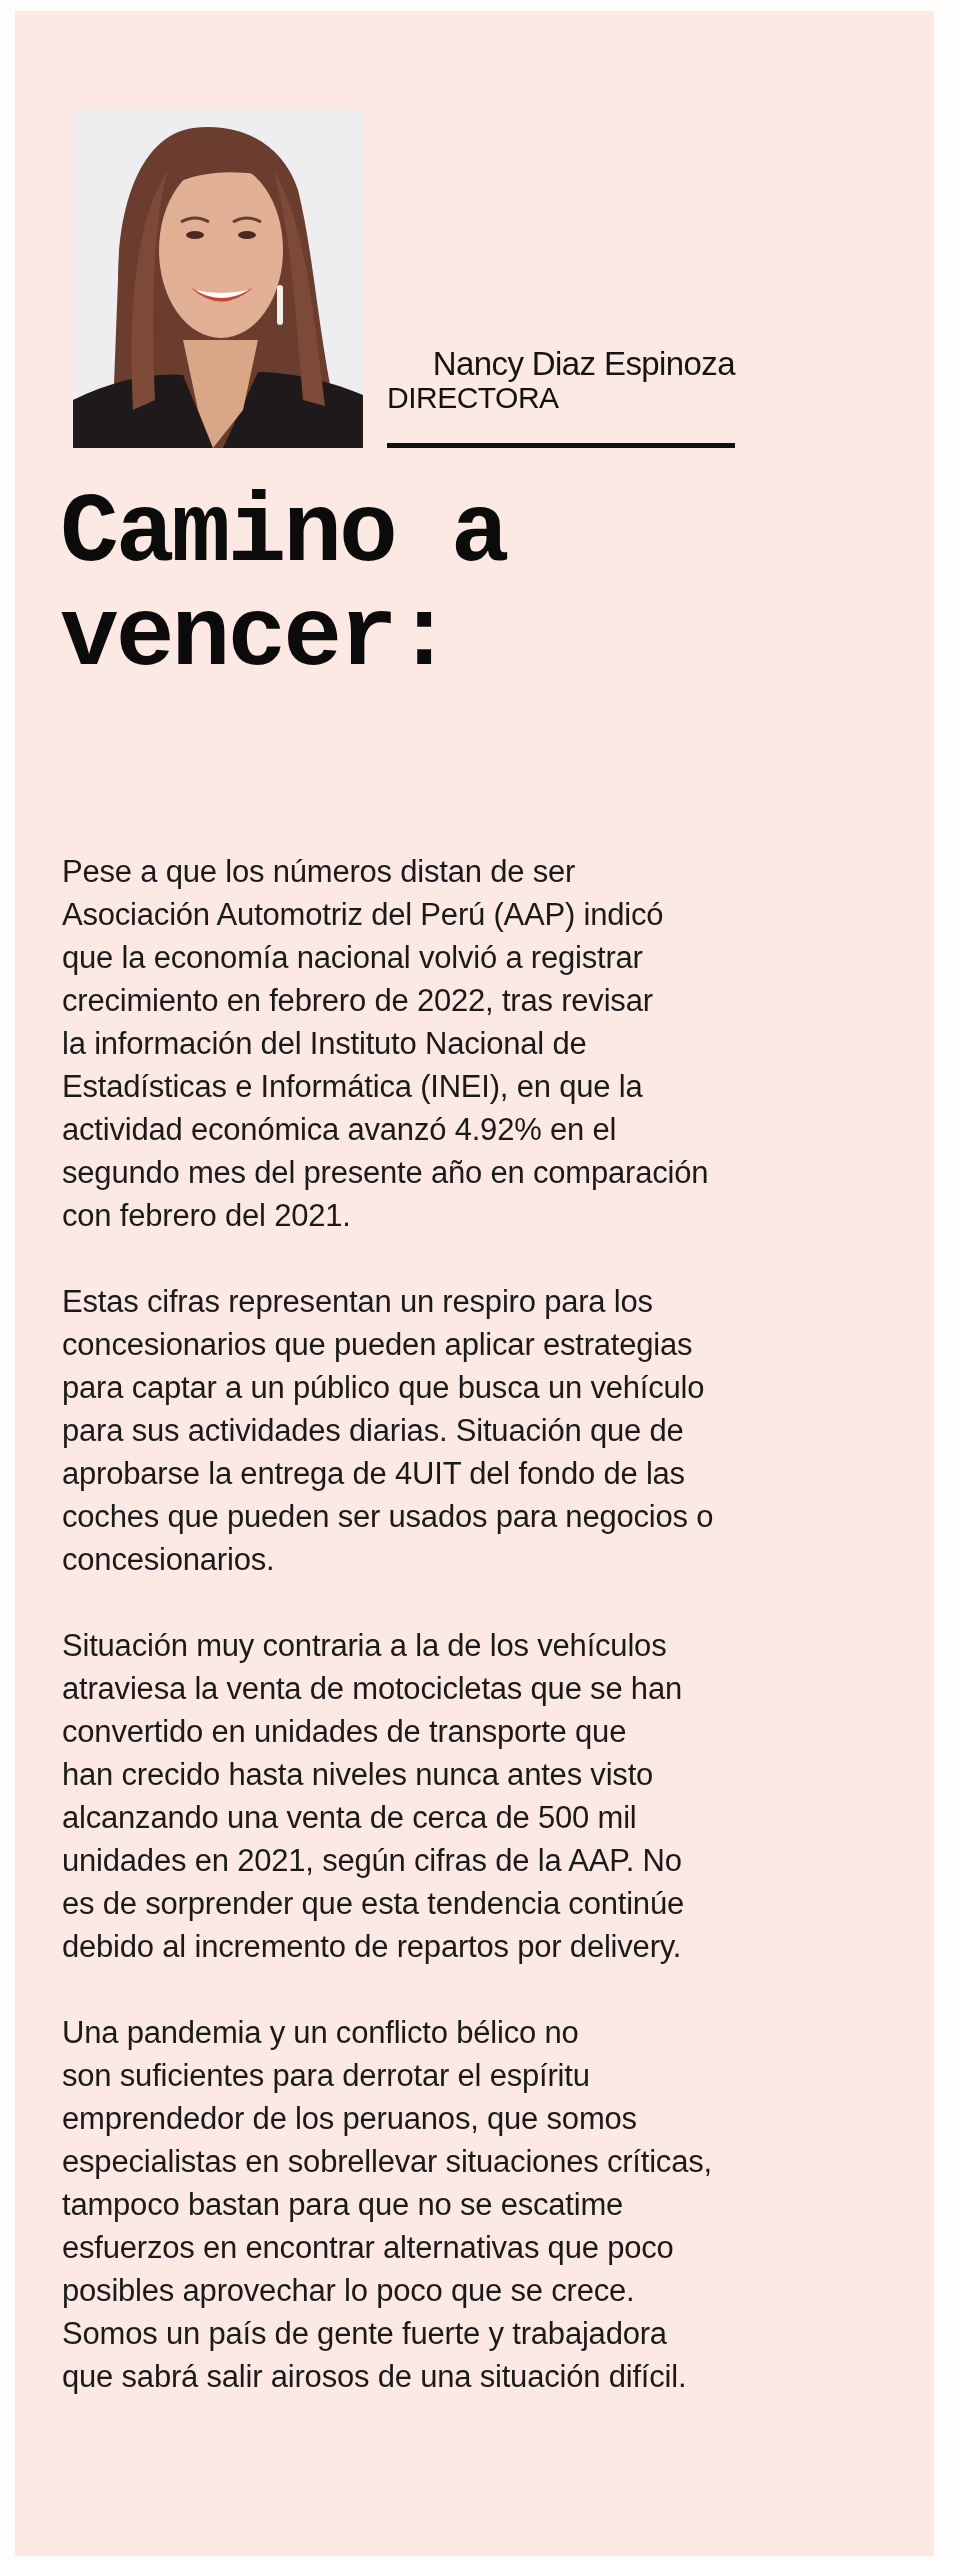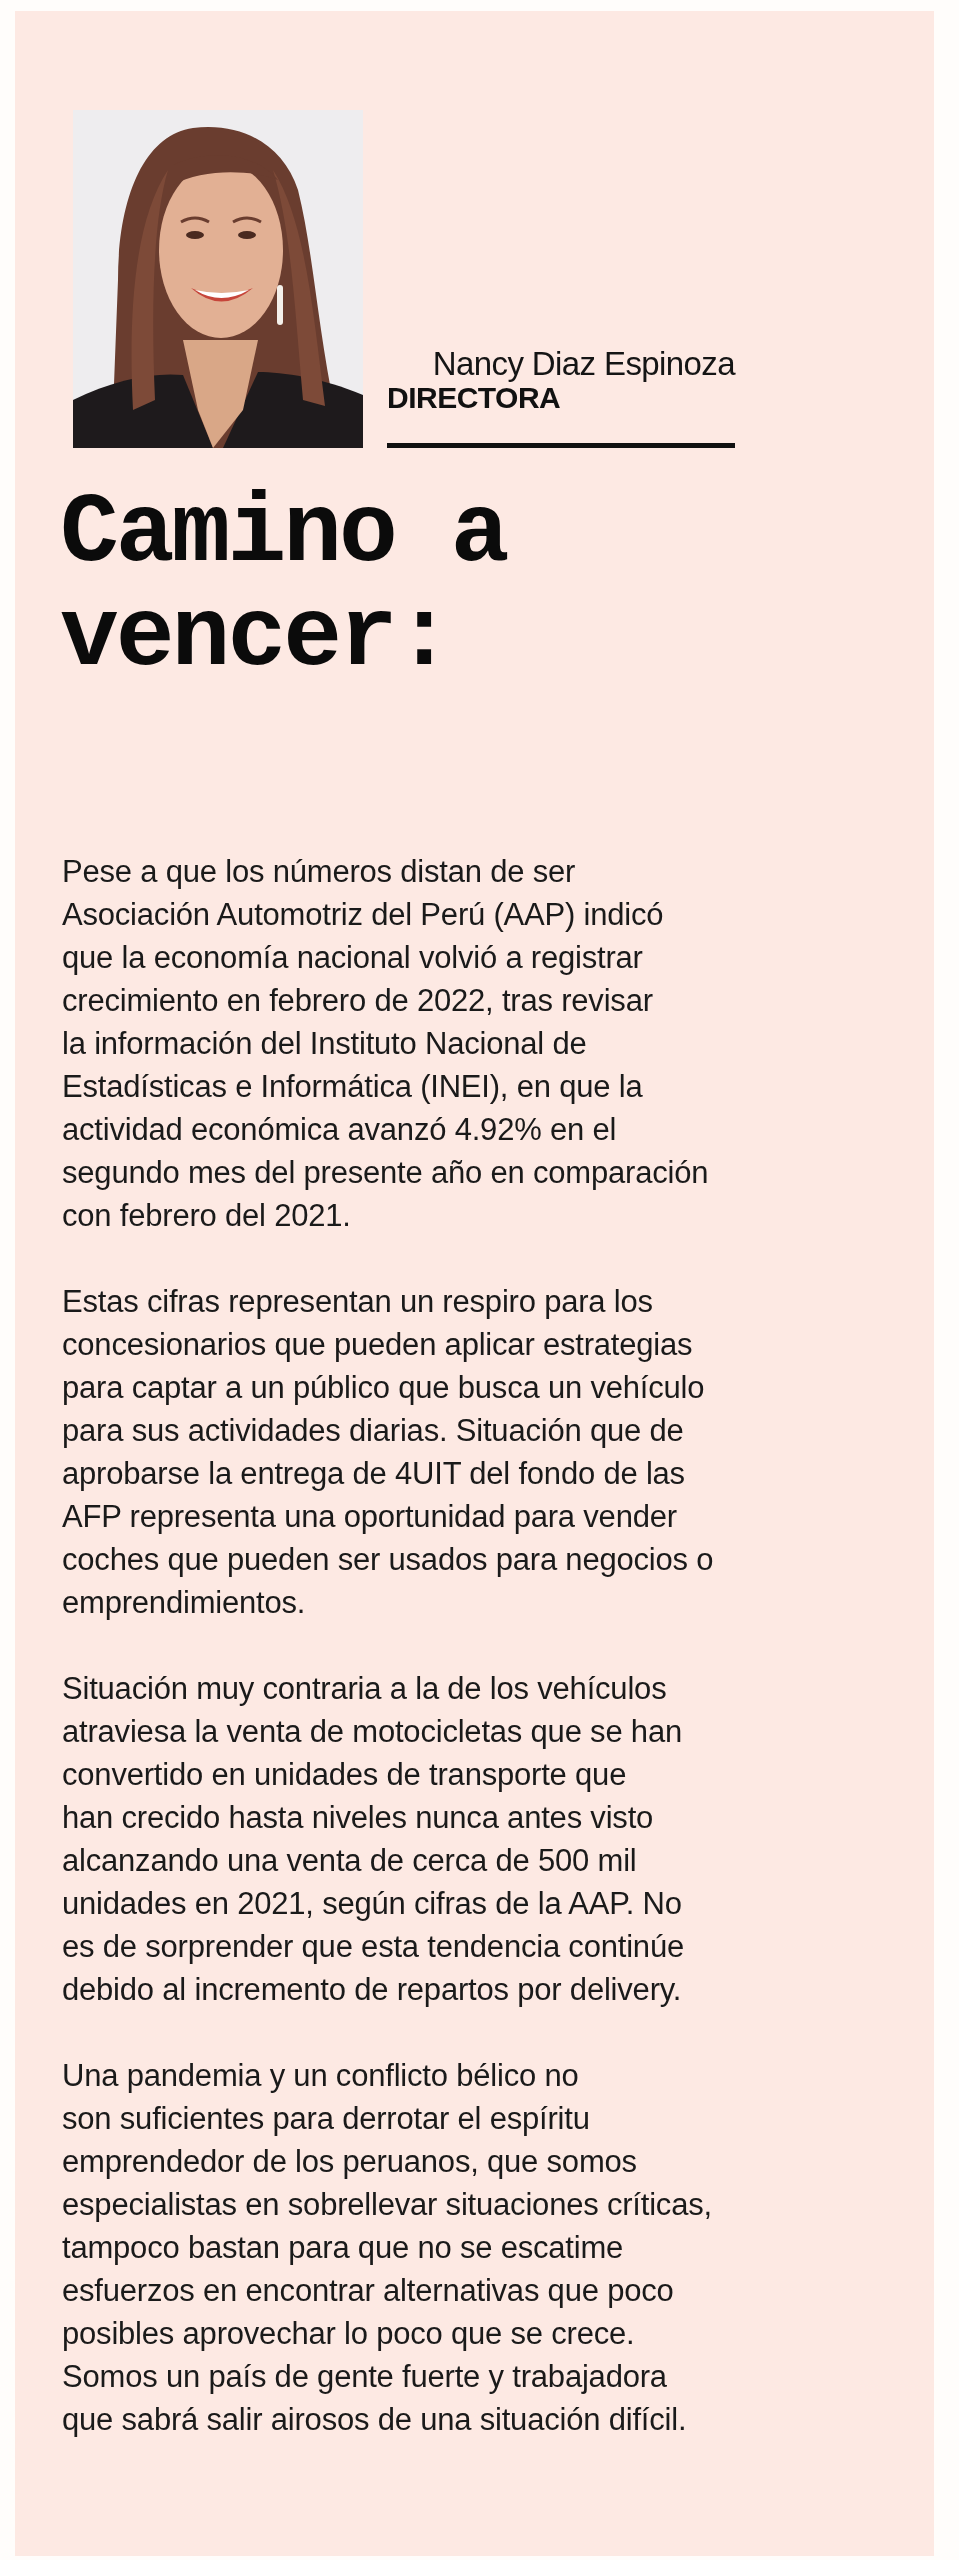--- a/index.html
+++ b/index.html
@@ -41,21 +41,21 @@
     font-family: "Liberation Sans", sans-serif;
     font-size: 33px;
     line-height: 36px;
     color: #151515;
     letter-spacing: -0.6px;
     white-space: nowrap;
     text-align: right;
   }
   .byline-role {
     font-family: "Liberation Sans", sans-serif;
-    font-weight: bold;
+    font-weight: normal;
     font-size: 30px;
     line-height: 32px;
     color: #111;
     letter-spacing: -0.5px;
   }
   .byline-rule {
     position: absolute;
     left: 387px;
     top: 443px;
     width: 348px;
@@ -145,23 +145,22 @@
     <span class="line">actividad económica avanzó 4.92% en el</span>
     <span class="line">segundo mes del presente año en comparación</span>
     <span class="line">con febrero del 2021.</span>
   </p>
   <p>
     <span class="line">Estas cifras representan un respiro para los</span>
     <span class="line">concesionarios que pueden aplicar estrategias</span>
     <span class="line">para captar a un público que busca un vehículo</span>
     <span class="line">para sus actividades diarias. Situación que de</span>
     <span class="line">aprobarse la entrega de 4UIT del fondo de las</span>
-    <span class="line">AFP representa una oportunidad para vender</span>
     <span class="line">coches que pueden ser usados para negocios o</span>
-    <span class="line">emprendimientos.</span>
+    <span class="line">concesionarios.</span>
   </p>
   <p>
     <span class="line">Situación muy contraria a la de los vehículos</span>
     <span class="line">atraviesa la venta de motocicletas que se han</span>
     <span class="line">convertido en unidades de transporte que</span>
     <span class="line">han crecido hasta niveles nunca antes visto</span>
     <span class="line">alcanzando una venta de cerca de 500 mil</span>
     <span class="line">unidades en 2021, según cifras de la AAP. No</span>
     <span class="line">es de sorprender que esta tendencia continúe</span>
     <span class="line">debido al incremento de repartos por delivery.</span>

